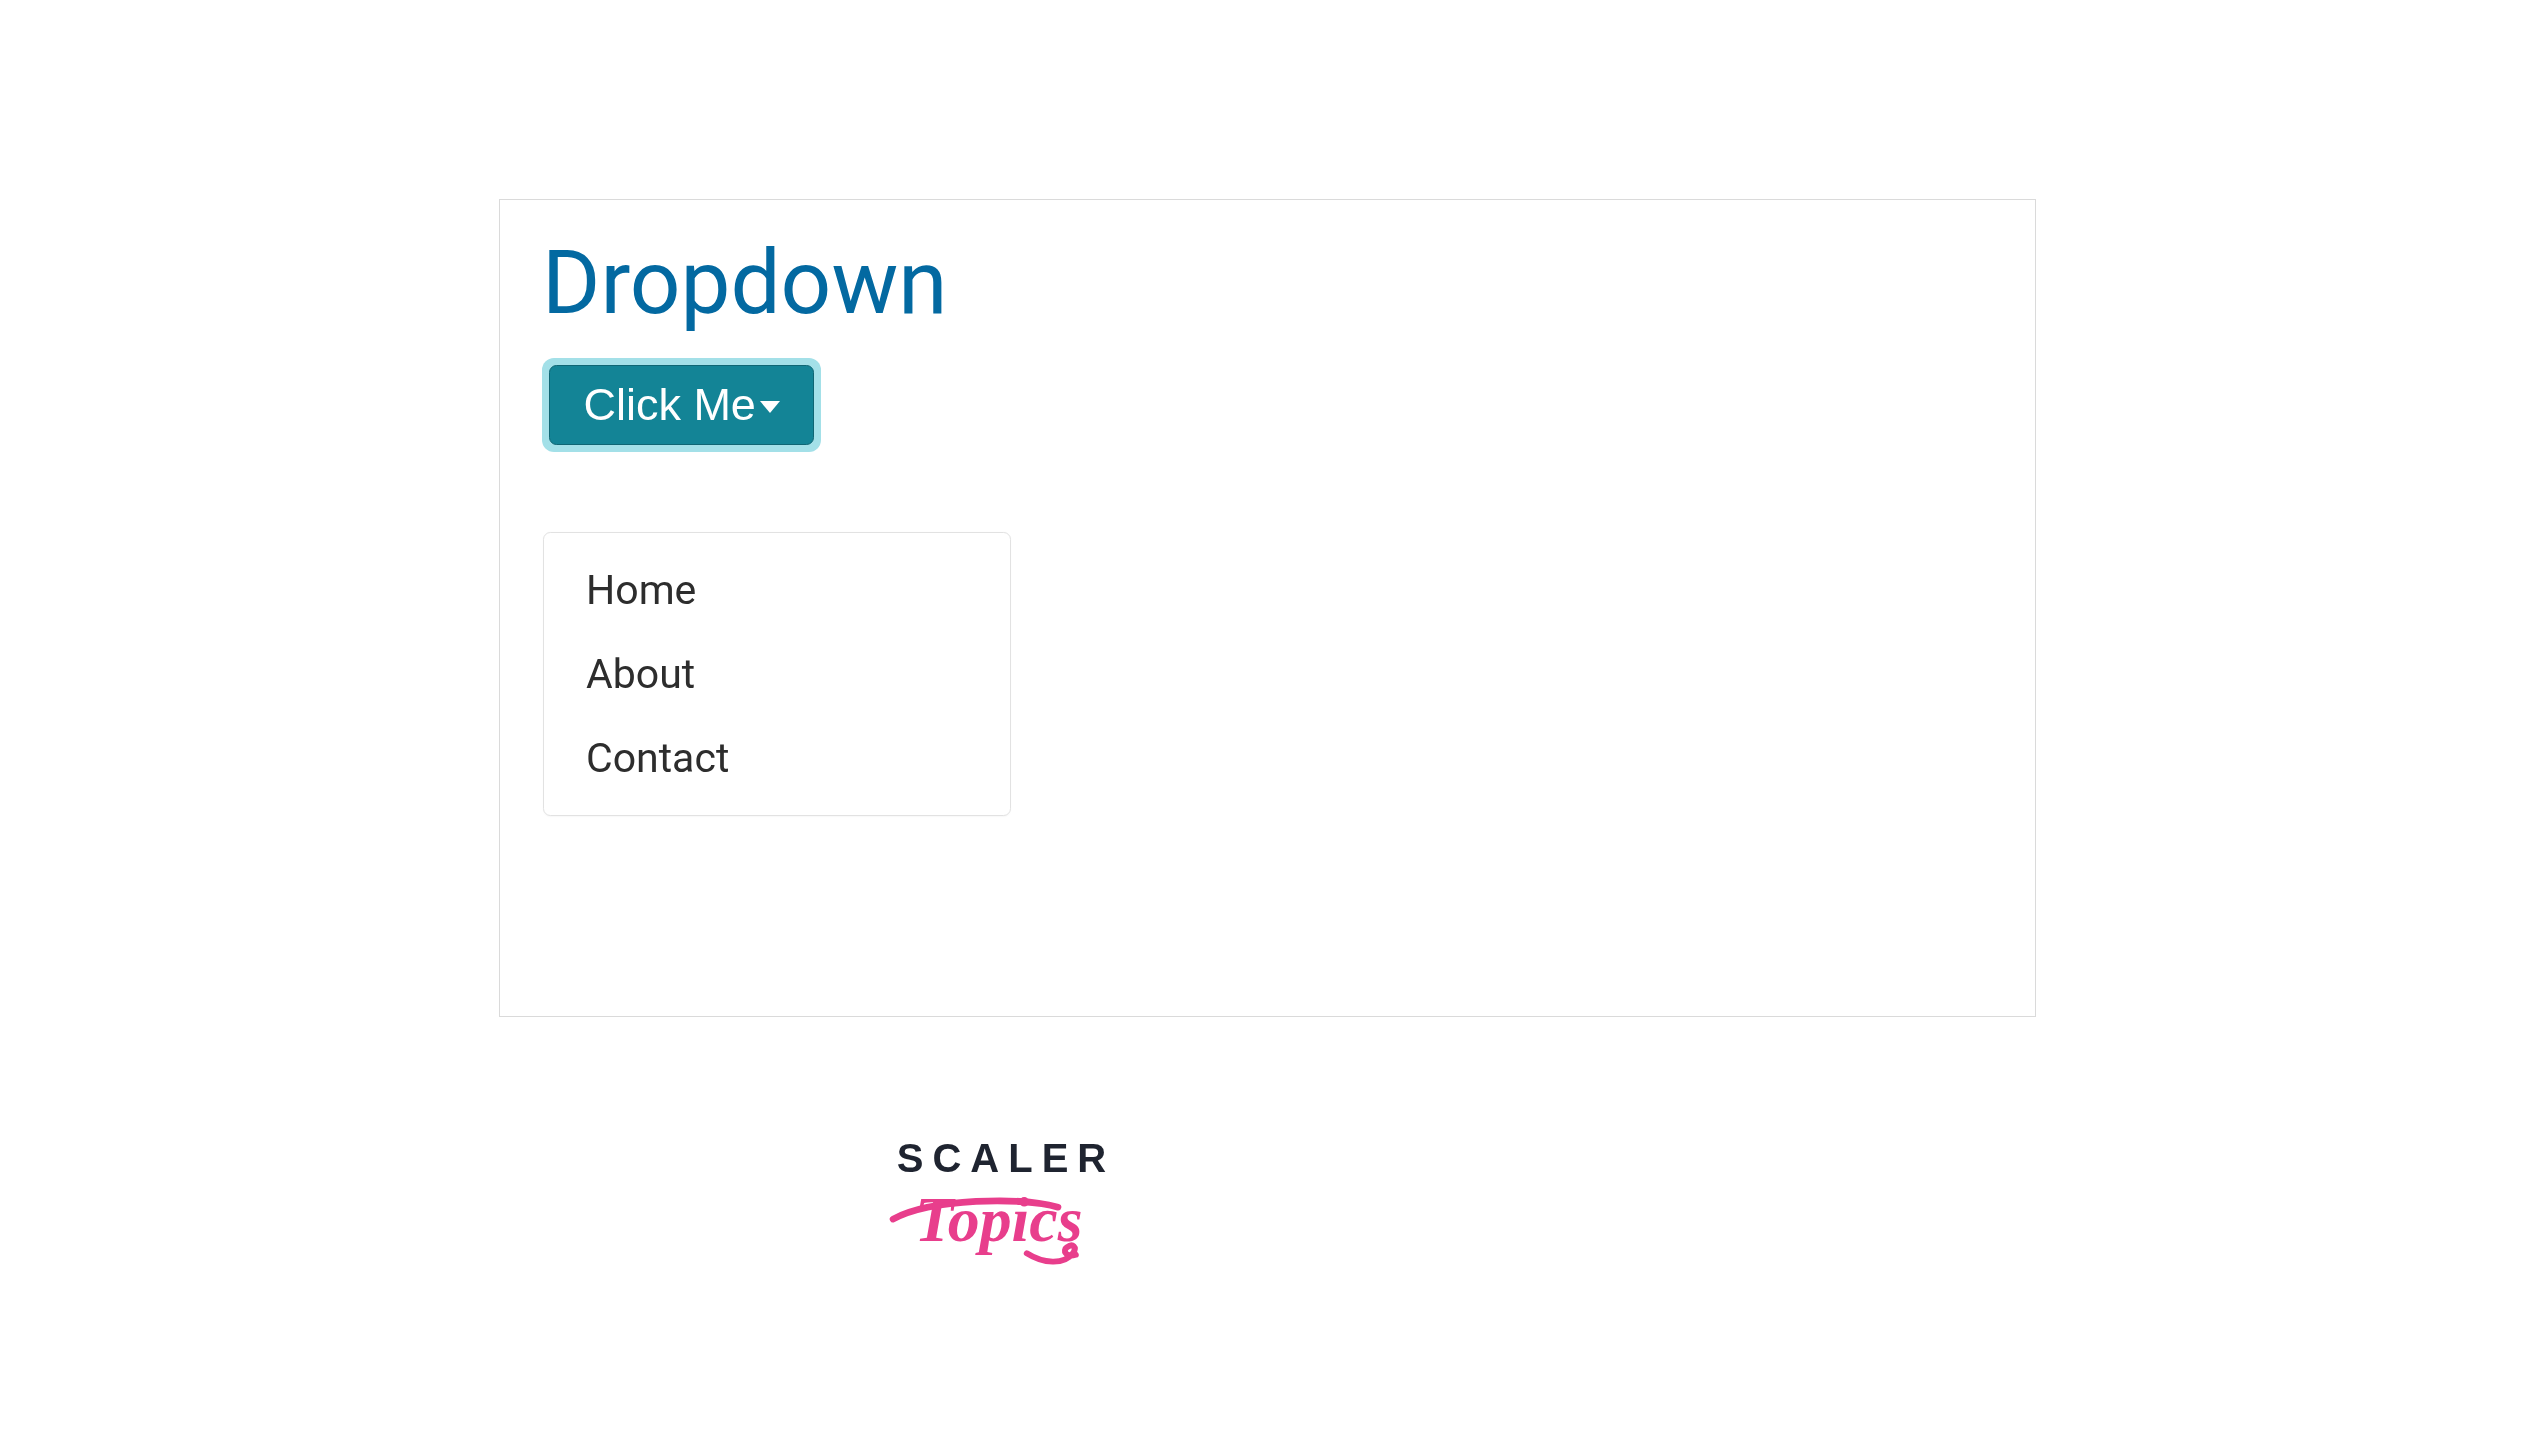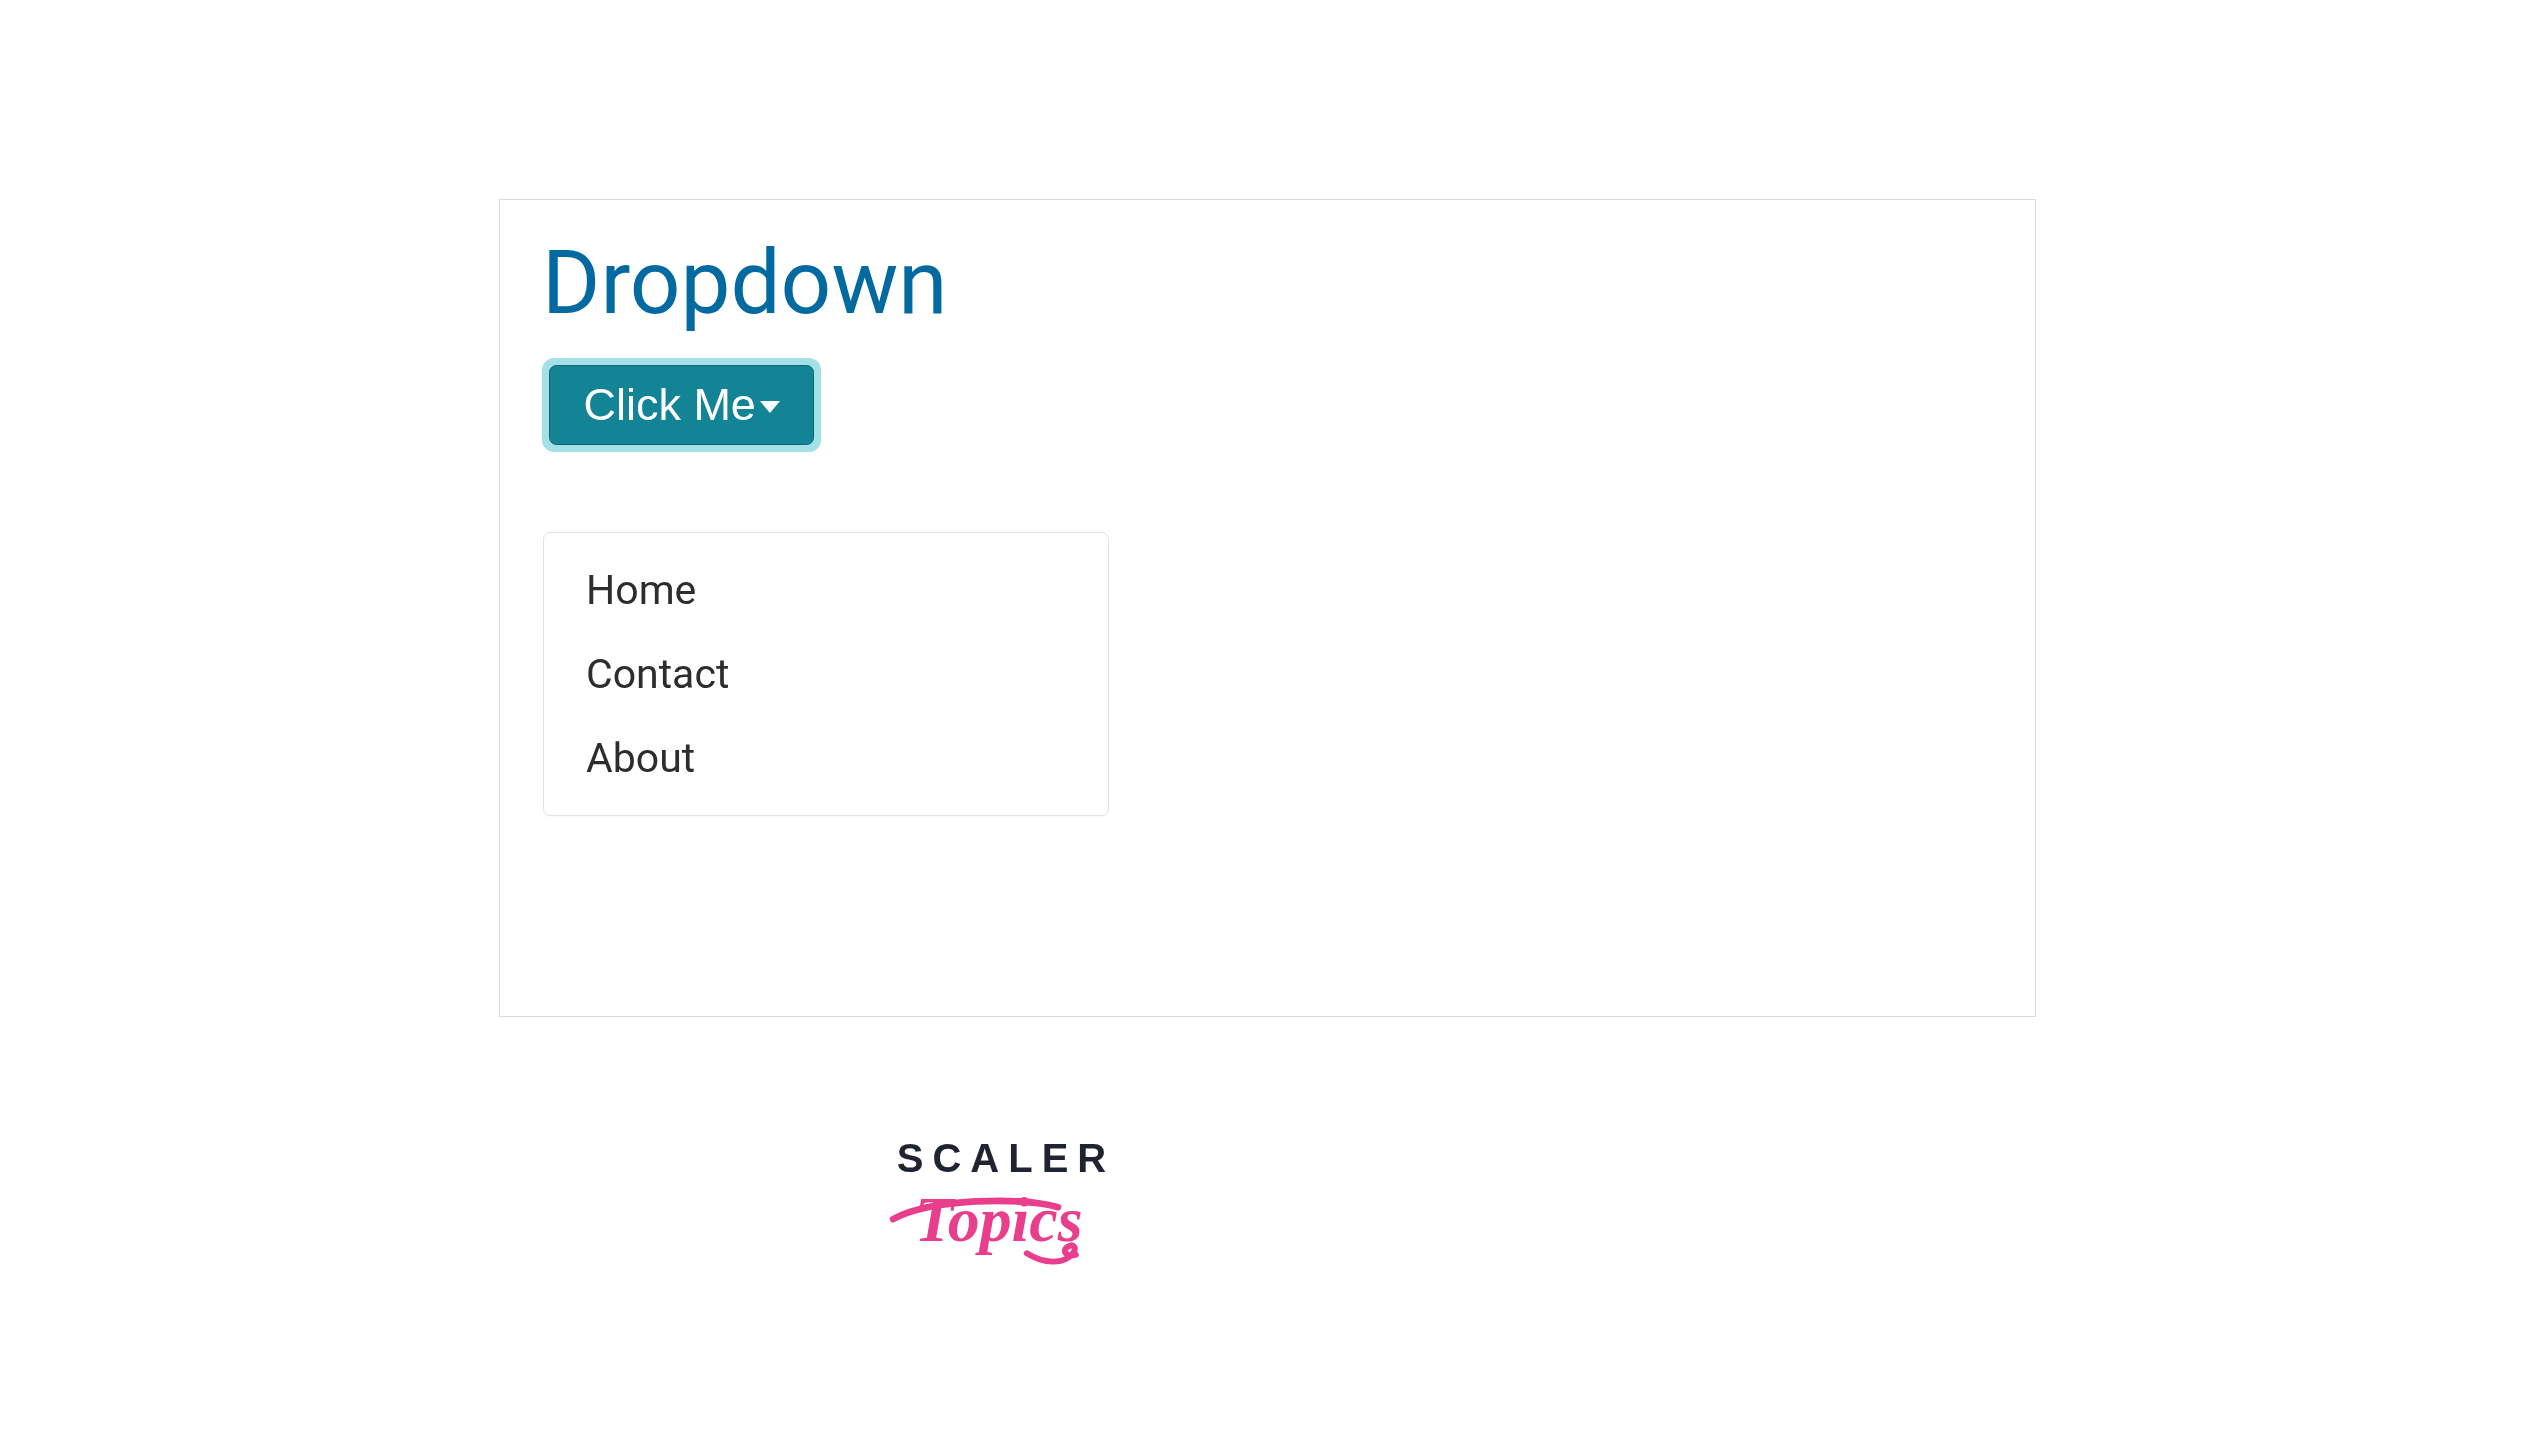--- a/index.html
+++ b/index.html
@@ -54,21 +54,21 @@
       border-left: 10.4px solid transparent;
       border-right: 10.4px solid transparent;
       border-top: 12px solid #ffffff;
       vertical-align: middle;
       margin-top: 4.5px;
     }
     .dropdown-menu {
       position: absolute;
       left: 543px;
       top: 532px;
-      width: 566px;
+      width: 468px;
       background: #ffffff;
       border: 1.5px solid #e2e2e2;
       border-radius: 7.4px;
       padding: 15px 0;
       box-shadow: 0 0.7px 1.5px rgba(0,0,0,0.03);
     }
     .dropdown-item {
       font-size: 41px;
       color: #2d2d2d;
       padding: 18px 42px;
@@ -112,22 +112,22 @@
   <div class="focus-ring">
     <button class="dropdown-btn">
       <span>Click Me</span>
       <span class="caret"></span>
     </button>
   </div>
 </div>
 
 <div class="dropdown-menu">
   <div class="dropdown-item">Home</div>
+  <div class="dropdown-item">About</div>
   <div class="dropdown-item">Contact</div>
-  <div class="dropdown-item">About</div>
 </div>
 
 <div class="logo-wrap">
   <span class="logo-scaler">SCALER</span>
   <div class="logo-topics-wrap">
     <svg class="logo-topics-svg" viewBox="0 0 320 140">
       <path d="M 8 58 C 60 30, 180 28, 230 42" stroke="#e83e8c" stroke-width="9" fill="none" stroke-linecap="round"></path>
       <text x="150" y="88" text-anchor="middle" font-family="'Brush Script MT','Segoe Script',cursive" font-size="86" fill="#e83e8c" font-style="italic">Topics</text>
       <path d="M 188 104 C 210 118, 238 120, 250 104 C 256 96, 250 90, 242 96 C 236 100, 240 110, 254 106" stroke="#e83e8c" stroke-width="8" fill="none" stroke-linecap="round"></path>
     </svg>

